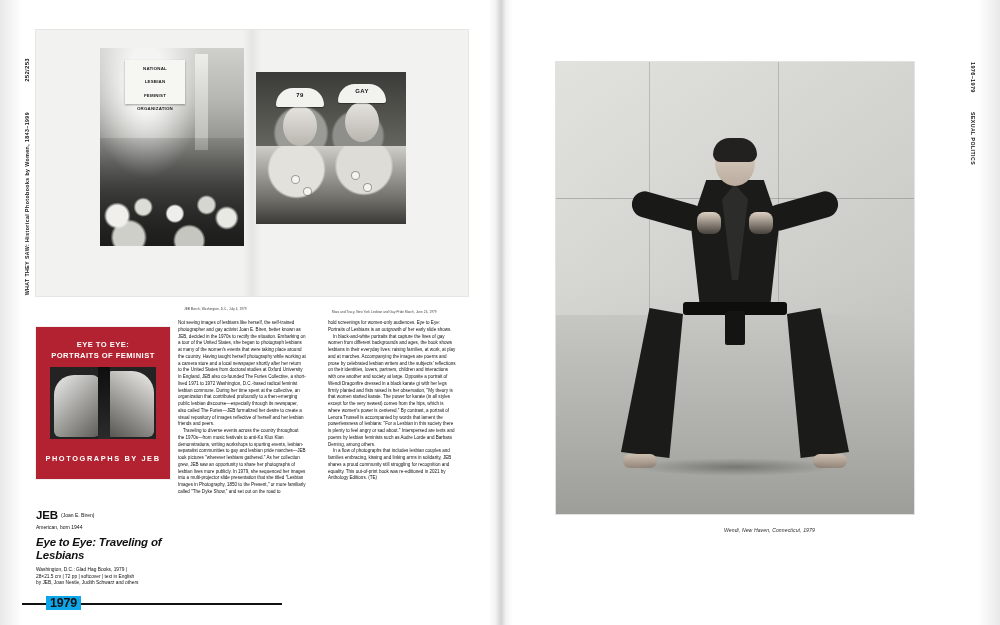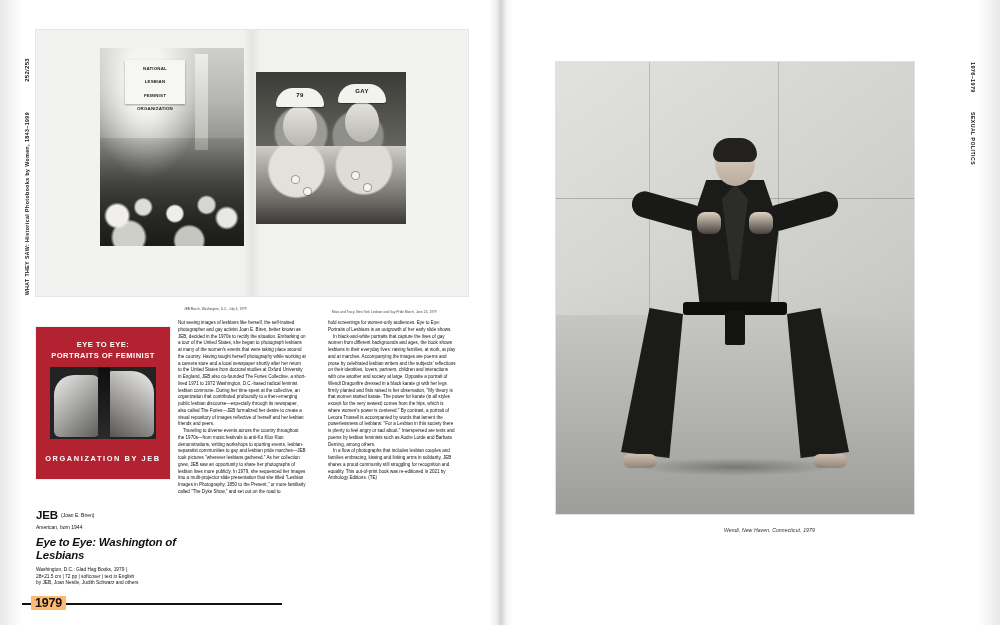--- a/index.html
+++ b/index.html
@@ -178,21 +178,21 @@
   .meta .nation{font-size:5px;margin-top:1px;}
   .meta .worktitle{
     font-size:11.5px;font-style:italic;font-weight:700;line-height:12.6px;margin-top:6px;letter-spacing:-.2px;
   }
   .meta .pub{font-size:4.8px;line-height:6.4px;margin-top:6px;}
 
   
   .yearbar{position:absolute;left:22px;top:596px;width:260px;height:14px;}
   .yearbar .rule{position:absolute;left:0;top:7px;width:100%;height:1.6px;background:#111;}
   .yearbar .year{
-    position:absolute;left:9px;top:0;background:#fdba74;padding:0 4px;
+    position:absolute;left:24px;top:0;background:#0ea5e9;padding:0 4px;
     font-size:12.5px;font-weight:700;color:#111;letter-spacing:-.2px;line-height:14px;
   }
 
   
   .cols{position:absolute;left:178px;top:320px;width:290px;}
   .col{
     position:absolute;top:0;width:128px;
     font-size:4.55px;line-height:6.75px;color:#111;text-align:left;
   }
   .col p{margin:0;}
@@ -326,27 +326,27 @@
     <div class="cover">
       <div class="ttl">
         <span>EYE TO EYE:</span><br>
         <span>PORTRAITS OF FEMINIST</span>
       </div>
       <div class="shot">
         <div class="l"></div>
         <div class="r"></div>
         <div class="mid"></div>
       </div>
-      <div class="by">ORGANIZATION BY JEB</div>
+      <div class="by">PHOTOGRAPHS BY JEB</div>
     </div>
 
     <div class="meta">
       <span class="artist">JEB</span><span class="realname">(Joan E. Biren)</span>
       <div class="nation">American, born 1944</div>
-      <div class="worktitle">Eye to Eye: Washington of Lesbians</div>
+      <div class="worktitle">Eye to Eye: Traveling of Lesbians</div>
       <div class="pub">
         <span>Washington, D.C.: Glad Hag Books, 1979 |</span><br>
         <span>28×21.5 cm | 72 pp | softcover | text in English</span><br>
         <span>by JEB, Joan Nestle, Judith Schwarz and others</span>
       </div>
     </div>
 
     <div class="yearbar">
       <div class="rule"></div>
       <div class="year">1979</div>

